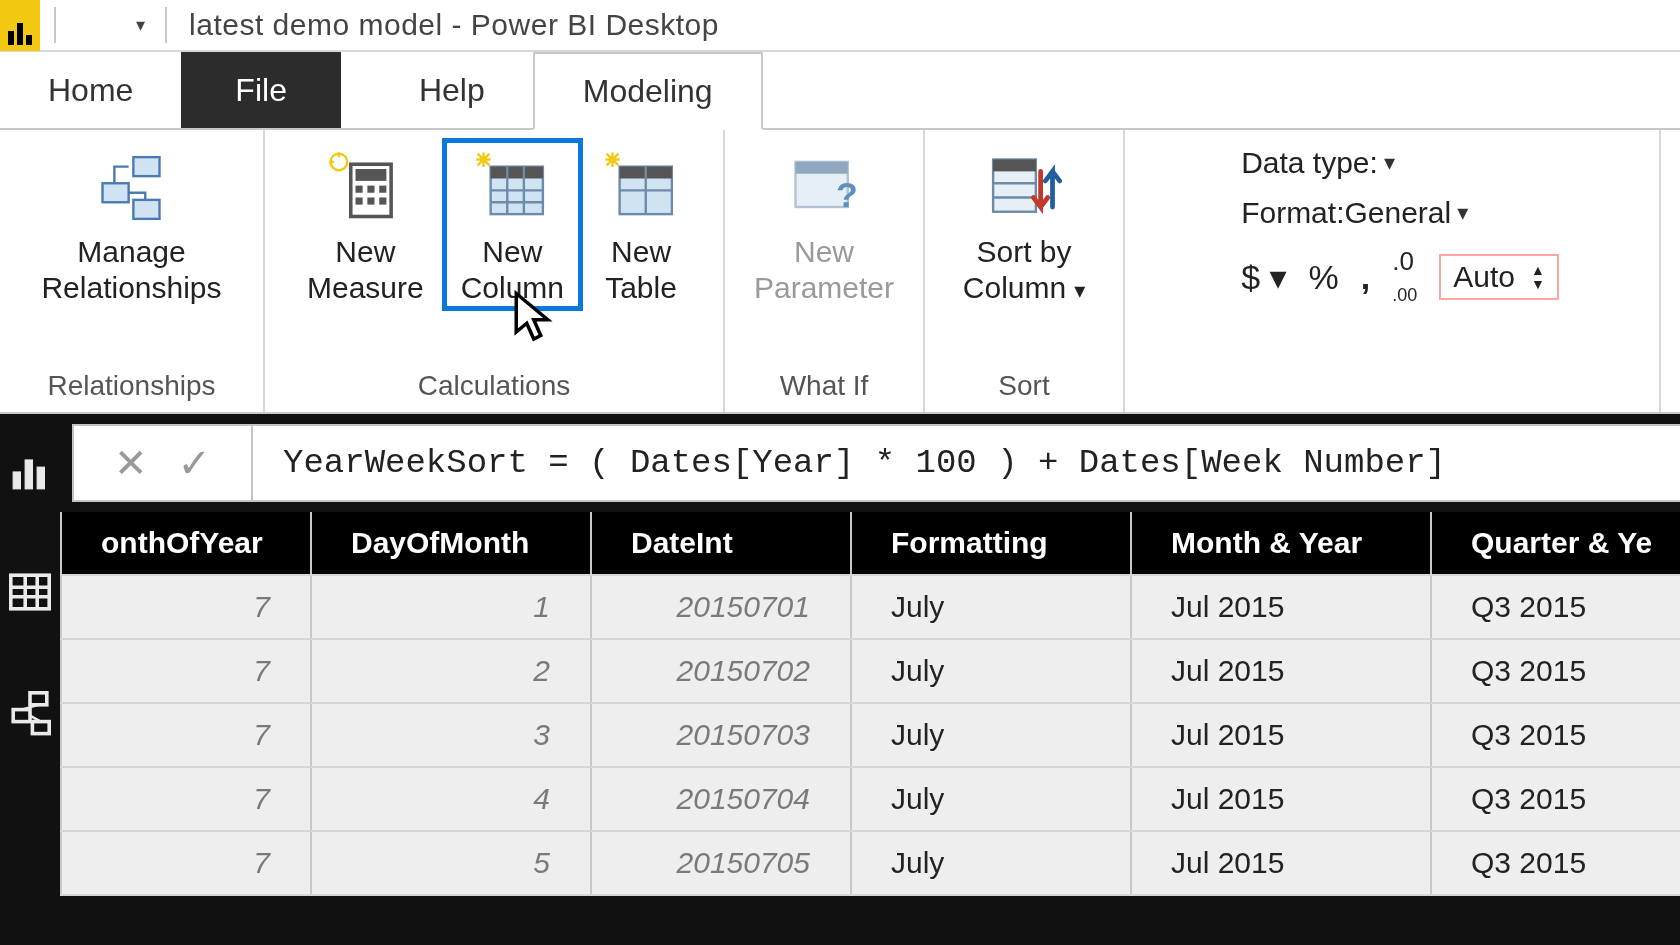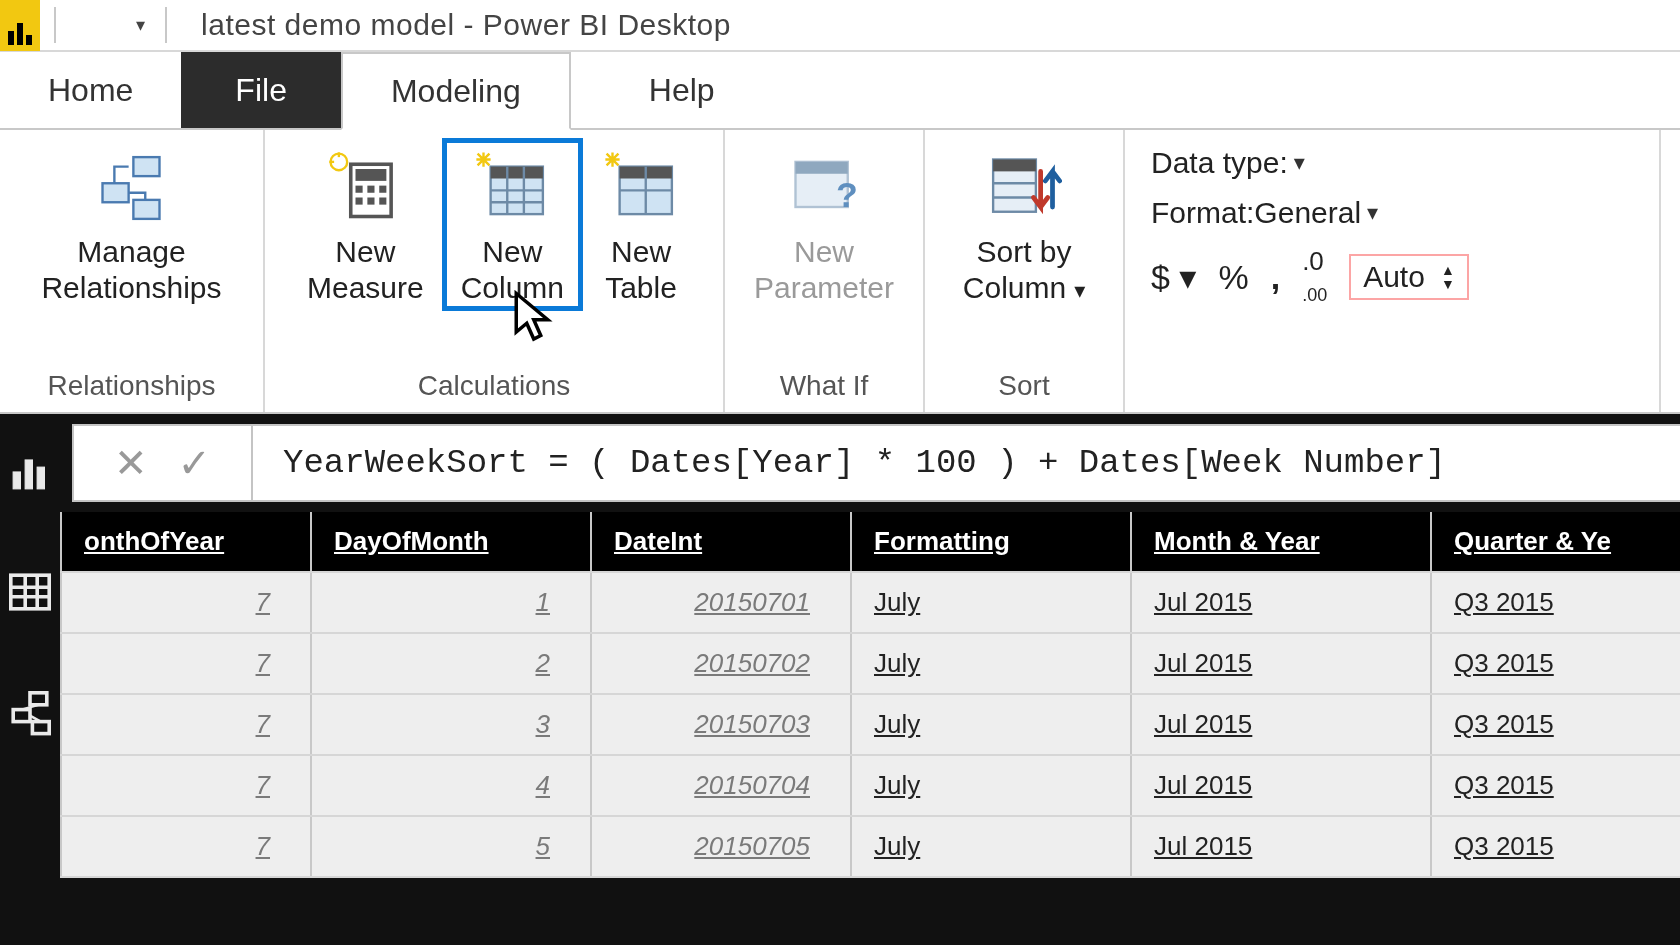--- a/index.html
+++ b/index.html
@@ -9,21 +9,21 @@
 .titlebar { height: 52px; display: flex; align-items: center; border-bottom: 2px solid #d8d8d8; }
 .logo { width: 40px; height: 52px; background: #f2c811; display:flex; align-items:flex-end; justify-content:center; padding-bottom:6px; }
 .logo-bars { display:flex; gap:3px; align-items:flex-end; }
 .logo-bars span { width:6px; background:#000; }
 .logo-bars span:nth-child(1){height:14px;}
 .logo-bars span:nth-child(2){height:22px;}
 .logo-bars span:nth-child(3){height:10px;}
 .tb-sep { width:2px; height:36px; background:#c8c8c8; margin:0 14px; }
 .tb-btn { display:flex; align-items:center; justify-content:center; padding:0 10px; cursor:pointer; }
 .qat-more { font-size:18px; color:#444; padding:0 6px; }
-.window-title { font-size:30px; color:#444; margin-left:20px; font-weight:400; letter-spacing:0.5px; }
+.window-title { font-size:30px; color:#444; margin-left:8px; font-weight:400; letter-spacing:0.5px; }
 
 
 .tabs { height: 78px; display:flex; align-items:stretch; border-bottom:2px solid #c8c8c8; }
 .tab { display:flex; align-items:center; justify-content:center; padding:0 48px; font-size:32px; color:#333; cursor:pointer; }
 .tab.file { background:#2c2c2c; color:#fff; font-weight:400; padding:0 54px; }
 .tab.active { border:2px solid #c8c8c8; border-bottom:2px solid #fff; margin-bottom:-2px; background:#fff; }
 .tab.help { margin-left:30px; }
 
 
 .ribbon { height: 284px; display:flex; border-bottom:2px solid #c8c8c8; }
@@ -36,21 +36,21 @@
 .big-btn .lbl { font-size:30px; color:#222; line-height:1.2; }
 .big-btn.disabled .lbl { color:#9a9a9a; }
 
 .highlighted { border:5px solid #0a7ad8; padding:5px 14px 0; }
 
 
 .g-rel { width:265px; }
 .g-calc { width:460px; }
 .g-whatif { width:200px; }
 .g-sort { width:200px; }
-.g-format { width:536px; padding-left:16px; }
+.g-format { width:536px; padding-left:16px;align-items:center; }
 
 
 .fmt-rows { display:flex; flex-direction:column; gap:16px; width:100%; padding:8px 10px 0; }
 .fmt-row { display:flex; align-items:center; font-size:30px; color:#222; }
 .fmt-row .dd { margin-left:6px; font-size:22px; color:#333; }
 .fmt-icons { display:flex; align-items:center; gap:22px; font-size:34px; color:#222; }
 .auto-box { border:2px solid #fca5a5; display:flex; align-items:center; padding:4px 12px; gap:16px; font-size:30px; }
 .spin { display:flex; flex-direction:column; font-size:14px; line-height:1; }
 
 
@@ -61,21 +61,21 @@
 
 .main { flex:1; display:flex; flex-direction:column; background:#111; }
 .formula-wrap { display:flex; align-items:stretch; background:#111; padding:10px 0 10px 12px; }
 .fx-controls { background:#fff; border:2px solid #c4c4c4; display:flex; align-items:center; gap:30px; padding:0 40px; height:78px; }
 .fx-controls .x { color:#999; font-size:40px; }
 .fx-controls .chk { color:#999; font-size:40px; }
 .formula { background:#fff; flex:1; display:flex; align-items:center; padding:0 30px; font-family: Consolas, "Courier New", monospace; font-size:34px; color:#222; height:78px; border-top:2px solid #c4c4c4; border-bottom:2px solid #c4c4c4; }
 
 .grid { flex:1; overflow:hidden; }
 table { border-collapse:collapse; width:100%; table-layout:fixed; }
-th, td { text-align:left; padding:14px 22px; font-size:26px; border-left:2px solid #c8c8c8; border-bottom:2px solid #d6d6d6; white-space:nowrap; overflow:hidden;text-decoration:underline; }
+th, td { text-align:left; padding:14px 39px; font-size:30px; border-left:2px solid #c8c8c8; border-bottom:2px solid #d6d6d6; white-space:nowrap; overflow:hidden; }
 th { background:#000; color:#fff; font-weight:600; }
 td { background:#eeeeee; color:#222; }
 td.num { text-align:right; color:#7a7a7a; font-style:italic; padding-right:40px; }
 col.c0{width:250px;} col.c1{width:280px;} col.c2{width:260px;} col.c3{width:280px;} col.c4{width:300px;} col.c5{width:300px;}
 
 
 .cursor { position:absolute; left:510px; top:290px; pointer-events:none; }
 .cursor svg { width:44px; height:56px; }
 
 
@@ -121,22 +121,22 @@
   <div class="tb-btn qat-more">
     <span>▾</span>
   </div>
   <div class="tb-sep"></div>
   <div class="window-title">latest demo model - Power BI Desktop</div>
 </div>
 
 <div class="tabs">
   <div class="tab">Home</div>
   <div class="tab file">File</div>
+  <div class="tab help">Help</div>
   <div class="tab active">Modeling</div>
-  <div class="tab help">Help</div>
 </div>
 
 <div class="ribbon">
 
   <div class="group g-rel">
     <div class="group-top">
       <div class="big-btn">
         <div class="ico">
           <svg viewBox="0 0 64 64" width="76" height="76">
               <rect x="34" y="6" width="22" height="16" fill="#cfe3f3" stroke="#4a7ab0" stroke-width="2"></rect>

